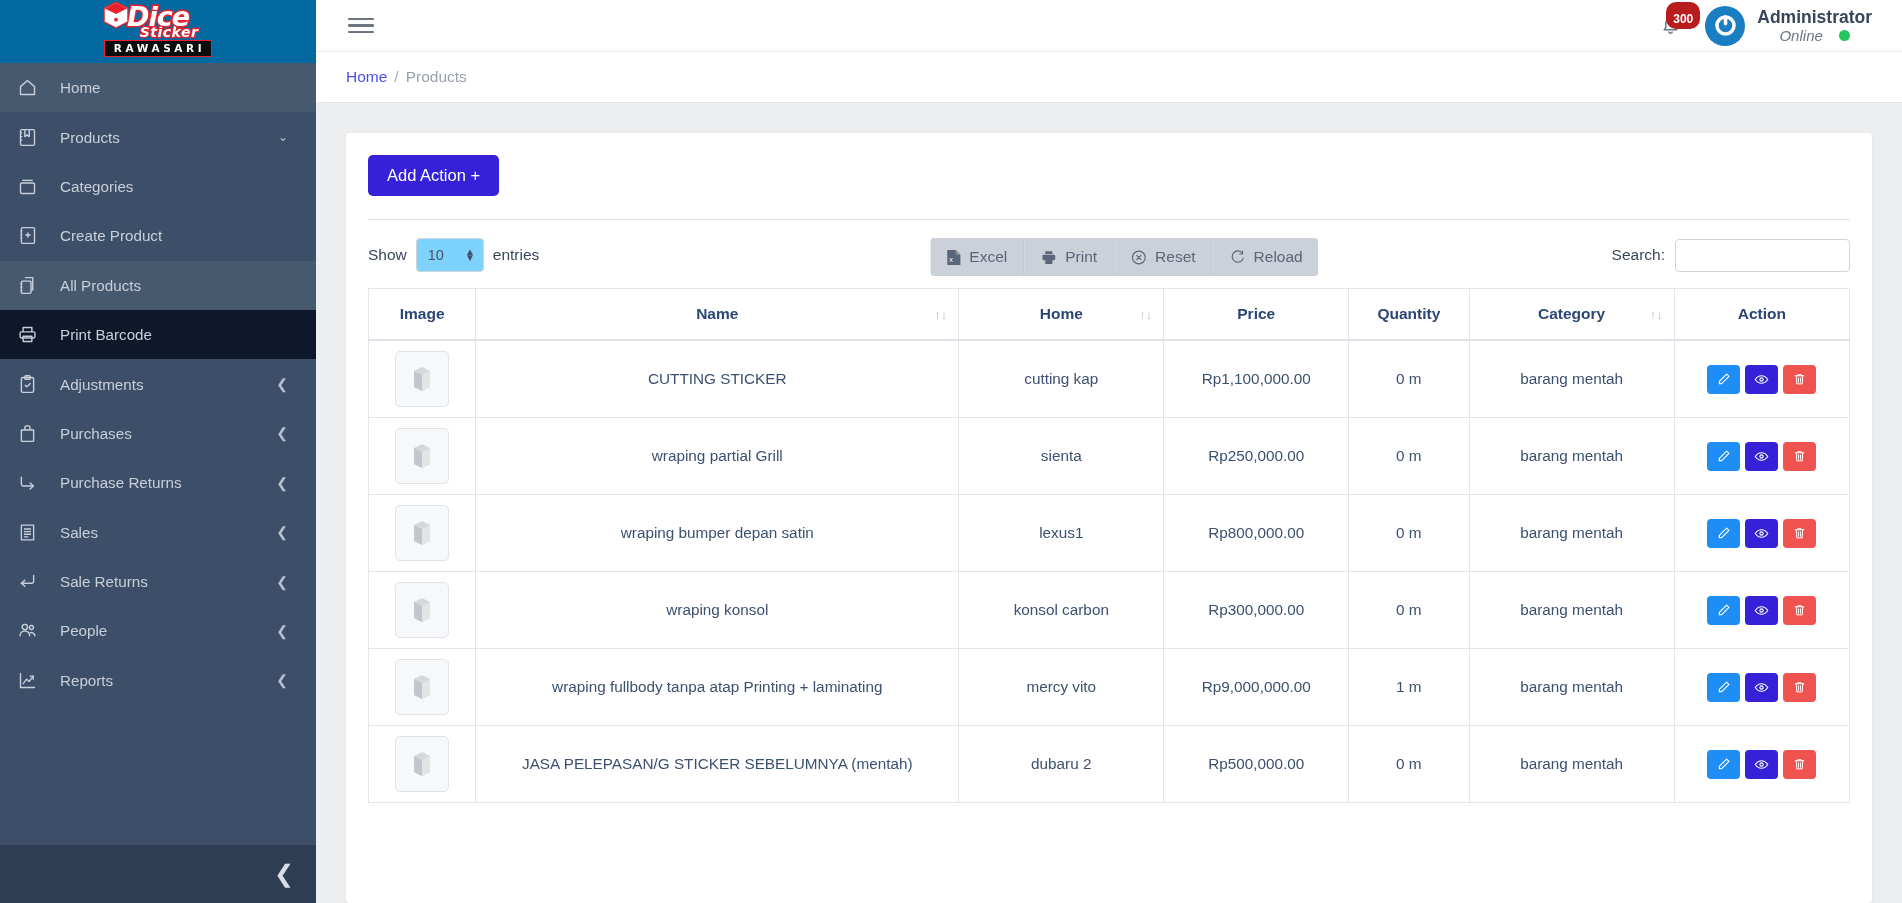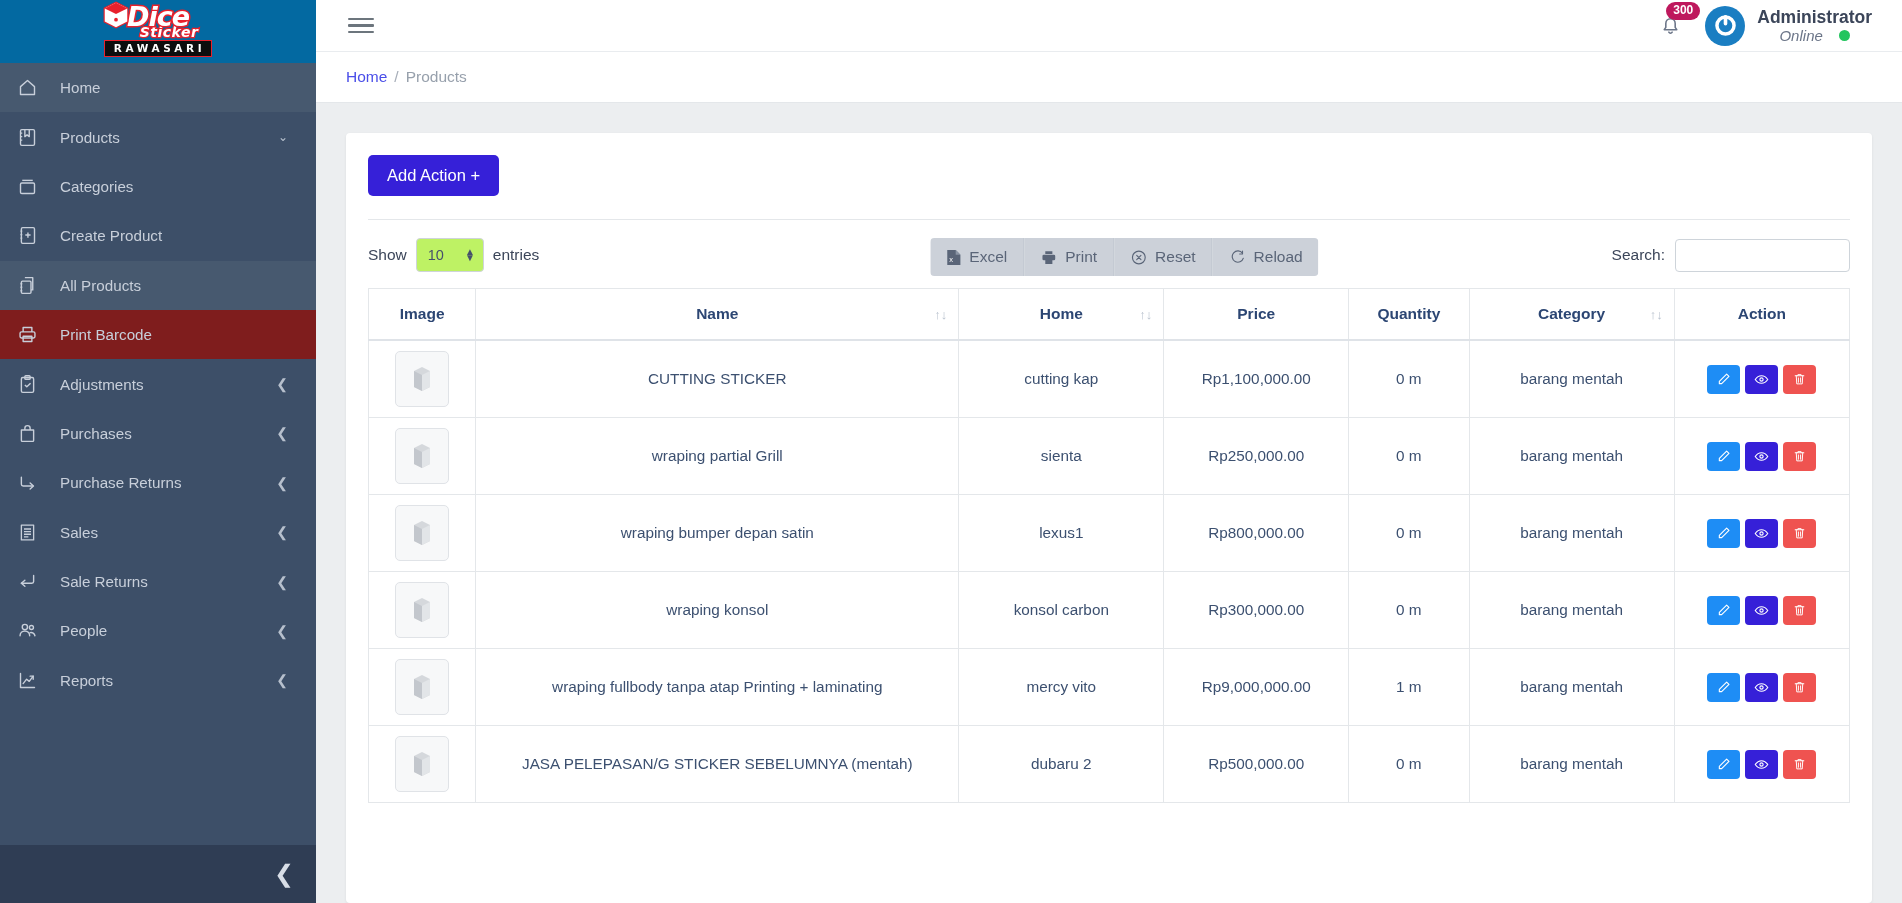--- a/index.html
+++ b/index.html
@@ -88,21 +88,21 @@
     cursor: pointer;
     position: relative;
   }
   .nav-item .ico {
     width: 30px; min-width: 30px;
     display: flex; align-items: center; justify-content: flex-start;
     color: #c8cfda;
   }
   .nav-item .lbl { margin-left: 13px; white-space: nowrap; }
   .nav-item.active-light { background: #47596f; }
-  .nav-item.active-dark { background: #7f1d1d; }
+  .nav-item.active-dark { background: #0f172a; }
   .caret {
     position: absolute; right: 28px; top: 50%;
     transform: translateY(-50%);
     color: #b7c0cd; font-size: 14px; line-height: 1;
   }
   .caret.down { font-size: 12px; }
 
   .collapse-bar {
     height: 58px;
     background: #2f3d54;
@@ -135,26 +135,26 @@
     border-bottom: 1px solid #e9ecef;
   }
   .hamburger { display: flex; flex-direction: column; gap: 4px; cursor: pointer; padding: 4px 2px; }
   .hamburger span { display: block; width: 26px; height: 2.5px; background: #6c757d; border-radius: 1px; }
 
   .topright { display: flex; align-items: center; gap: 0px; }
   .bell-wrap { position: relative; margin-right: 22px; display: flex; align-items: center; cursor: pointer; }
   .badge {
     position: absolute;
     top: -11px; left: 8px;
-    background: #be185d;
+    background: #b91c1c;
     color: #fff;
     font-size: 12px;
     font-weight: bold;
     border-radius: 10px;
-    padding: 1px 7px 2px 7px;
+    padding: 10px 7px 2px 7px;
     line-height: 1.25;
   }
   .avatar {
     width: 40px; height: 40px; border-radius: 50%;
     background: #1a7ec2;
     display: flex; align-items: center; justify-content: center;
     margin-right: 12px;
     cursor: pointer;
   }
   .userblock { display: flex; flex-direction: column; line-height: 1.15; align-items: center; }
@@ -205,21 +205,21 @@
   .showbox { display: flex; align-items: center; gap: 9px; font-size: 15.5px; color: #3b4559; }
   .select-wrap { position: relative; }
   .entries-select {
     appearance: none;
     -webkit-appearance: none;
     border: 1px solid #ced4da;
     border-radius: 4px;
     padding: 7px 30px 7px 11px;
     font-size: 14.5px;
     color: #46506b;
-    background: #bef264;
+    background: #7dd3fc;
     font-family: "Liberation Sans", sans-serif;
     cursor: pointer;
     height: 34px;
   }
   .sel-arrows {
     position: absolute; right: 9px; top: 50%; transform: translateY(-50%);
     display: flex; flex-direction: column; line-height: 0.6; color: #46506b;
     font-size: 10px; pointer-events: none;
   }
 

